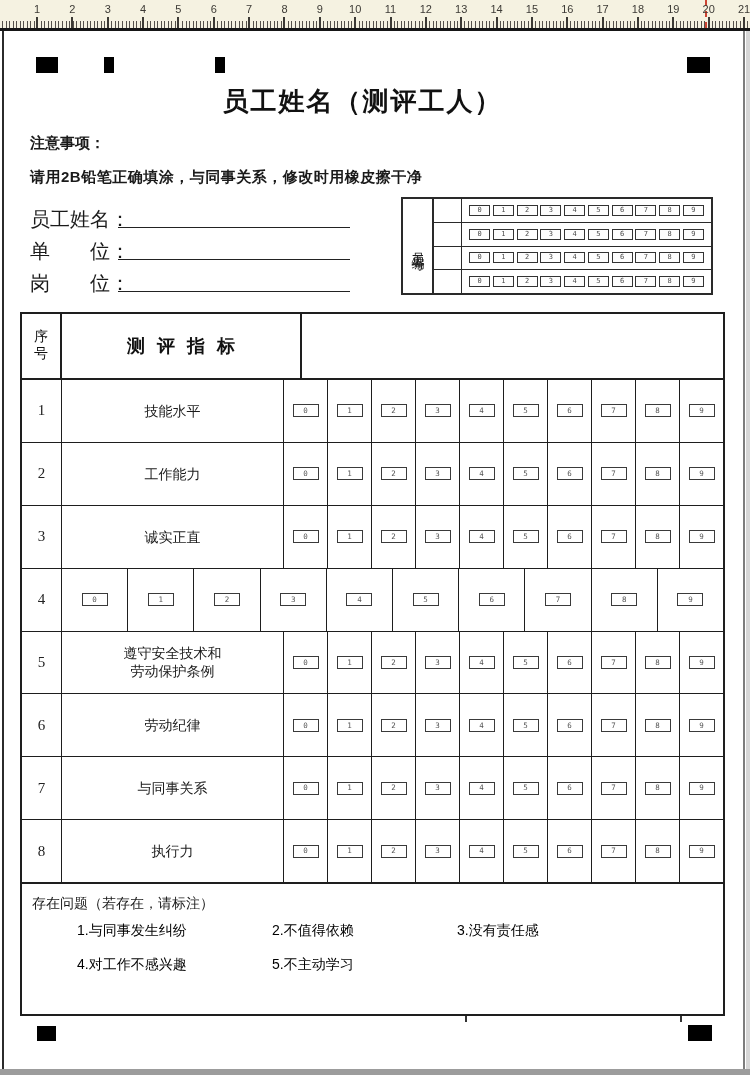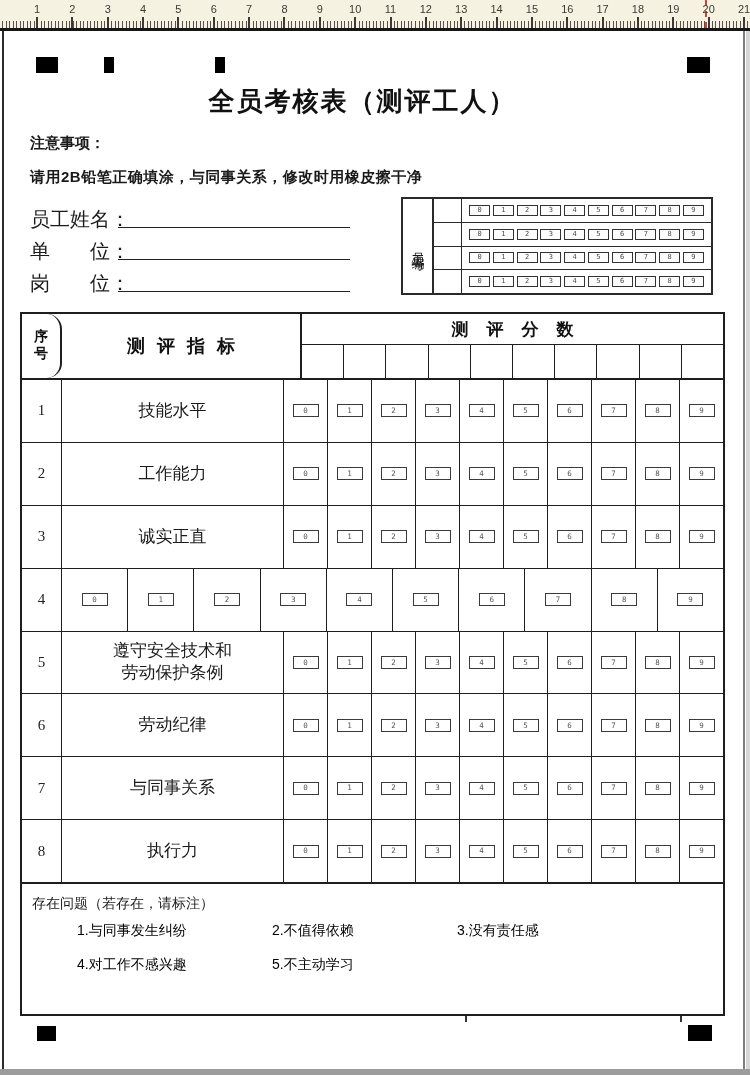--- a/index.html
+++ b/index.html
@@ -49,38 +49,38 @@
   .emp-strip { flex:1; display:flex; align-items:center; justify-content:space-between; padding:0 7px; }
   .bubble-sm { width:21px; height:11px; border:1.3px solid #333; background:#fdfdfd;
     display:flex; align-items:center; justify-content:center;
     font-size:7px; color:#4a4a4a; font-family:"DejaVu Sans Mono", monospace; line-height:1; }
 
   
   .eval-table { position:absolute; left:20px; top:312px; width:705px; height:704px;
     border:2px solid #1e1e1e; display:flex; flex-direction:column; background:#fff; }
   .t-header { height:66px; display:flex; border-bottom:2px solid #1e1e1e; }
   .seq-header { width:40px; border-right:2px solid #1e1e1e; display:flex; align-items:center; justify-content:center;
-    font-family:"Liberation Serif", serif; font-weight:bold; font-size:14px; color:#111;border-radius:15px; }
+    font-family:"Liberation Serif", serif; font-weight:normal; font-size:14px; color:#111; }
   .seq-header span { display:block; width:16px; text-align:center; line-height:1.2; }
   .ind-header { width:240px; border-right:2px solid #1e1e1e; display:flex; align-items:center; justify-content:center;
     font-family:"Liberation Serif", serif; font-weight:bold; font-size:18px; letter-spacing:12px; text-indent:12px; color:#111; }
   .score-header-area { flex:1; display:flex; flex-direction:column; }
   .score-header-label { height:31px; border-bottom:1.6px solid #1e1e1e; display:flex; align-items:center; justify-content:center;
     font-family:"Liberation Serif", serif; font-weight:bold; font-size:17px; letter-spacing:18px; text-indent:18px; color:#111; }
   .score-subrow { flex:1; display:flex; }
   .score-subcell { flex:1; border-right:1.6px solid #1e1e1e; }
   .score-subcell:last-child { border-right:none; }
 
   .t-body { flex:1; display:flex; flex-direction:column; }
   .t-row { flex:1; display:flex; border-bottom:1.8px solid #1e1e1e; }
   .t-row:last-child { border-bottom:none; }
   .seq-cell { width:40px; border-right:1.6px solid #1e1e1e; display:flex; align-items:center; justify-content:center;
     font-family:"Liberation Serif", serif; font-size:15px; color:#222; }
   .ind-cell { width:222px; border-right:1.6px solid #1e1e1e; display:flex; align-items:center; justify-content:center;
-    font-family:Liberation Sans, sans-serif; font-size:17px; color:#1a1a1a; text-align:center; white-space:pre-line; line-height:1.3; }
+    font-family:Liberation Sans, sans-serif; font-size:14px; color:#1a1a1a; text-align:center; white-space:pre-line; line-height:1.3; }
   .score-cell { flex:1; border-right:1.6px solid #1e1e1e; display:flex; align-items:center; justify-content:center; }
   .score-cell:last-child { border-right:none; }
   .bubble { width:26px; height:13px; border:1.3px solid #3a3a3a; background:#fff;
     display:flex; align-items:center; justify-content:center;
     font-size:7.5px; color:#555; font-family:"DejaVu Sans Mono", monospace; line-height:1; }
 
   
   .problems { height:132px; border-top:2px solid #1e1e1e; position:relative; }
   .problems-title { position:absolute; left:10px; top:11px; font-size:14px; color:#1a1a1a; }
   .problem-item { position:absolute; font-size:14px; color:#000000; }
@@ -145,21 +145,21 @@
   <div class="edge-right2"></div>
   <div class="edge-bottom"></div>
 
   <div class="reg" style="left:36px; top:57px; width:22px; height:16px;"></div>
   <div class="reg" style="left:104px; top:57px; width:10px; height:16px;"></div>
   <div class="reg" style="left:215px; top:57px; width:10px; height:16px;"></div>
   <div class="reg" style="left:687px; top:57px; width:23px; height:16px;"></div>
   <div class="reg" style="left:37px; top:1026px; width:19px; height:15px;"></div>
   <div class="reg" style="left:688px; top:1025px; width:24px; height:16px;"></div>
 
-  <div class="form-title">全员考核表（测评工人）</div>
+  <div class="form-title">员工姓名（测评工人）</div>
 
   <div class="notice-label">注意事项：</div>
   <div class="notice-instruction">请用2B铅笔正确填涂，与同事关系，修改时用橡皮擦干净</div>
 
   <div class="field-row" style="top:206px;">
     <span class="field-label">员工姓名：</span>
     <div class="field-underline"></div>
   </div>
   <div class="field-row" style="top:270px;">
     <span class="field-label">岗　　位：</span>
@@ -237,35 +237,20 @@
         </div>
       </div>
   </div>
 
   <div class="eval-table">
     <div class="t-header">
       <div class="seq-header">
         <span>序号</span>
       </div>
       <div class="ind-header">测评指标</div>
-      <div class="score-header-area">
-        <div class="score-header-label">测评分数</div>
-        <div class="score-subrow" id="score-subrow">
-            <div class="score-subcell"></div>
-            <div class="score-subcell"></div>
-            <div class="score-subcell"></div>
-            <div class="score-subcell"></div>
-            <div class="score-subcell"></div>
-            <div class="score-subcell"></div>
-            <div class="score-subcell"></div>
-            <div class="score-subcell"></div>
-            <div class="score-subcell"></div>
-            <div class="score-subcell"></div>
-          </div>
-      </div>
     </div>
     <div class="t-body" id="t-body">
         <div class="t-row">
           <div class="seq-cell">1</div>
           <div class="ind-cell">技能水平</div>
           <div class="score-cell">
             <div class="bubble">0</div>
           </div>
           <div class="score-cell">
             <div class="bubble">1</div>

